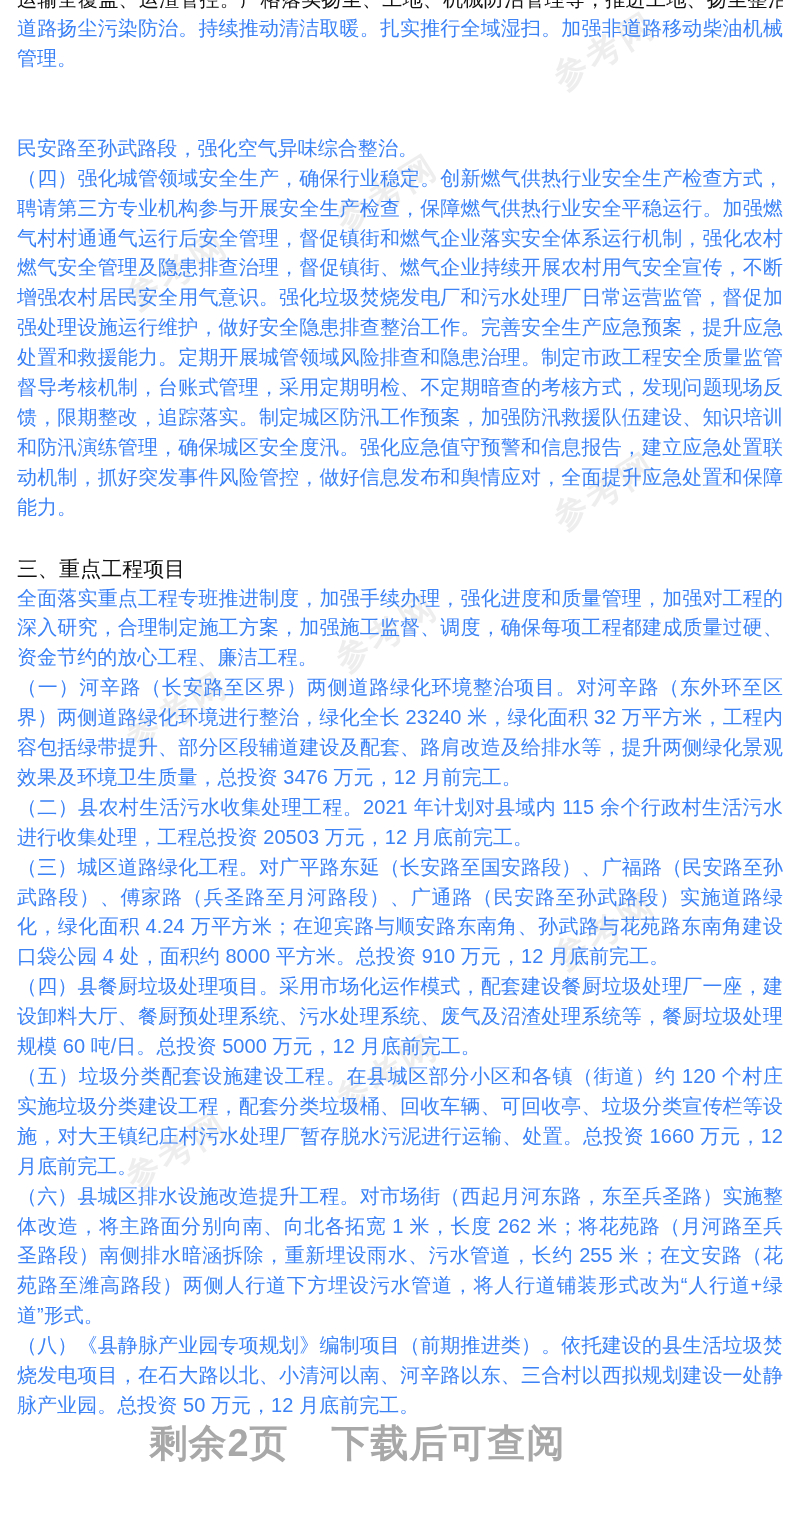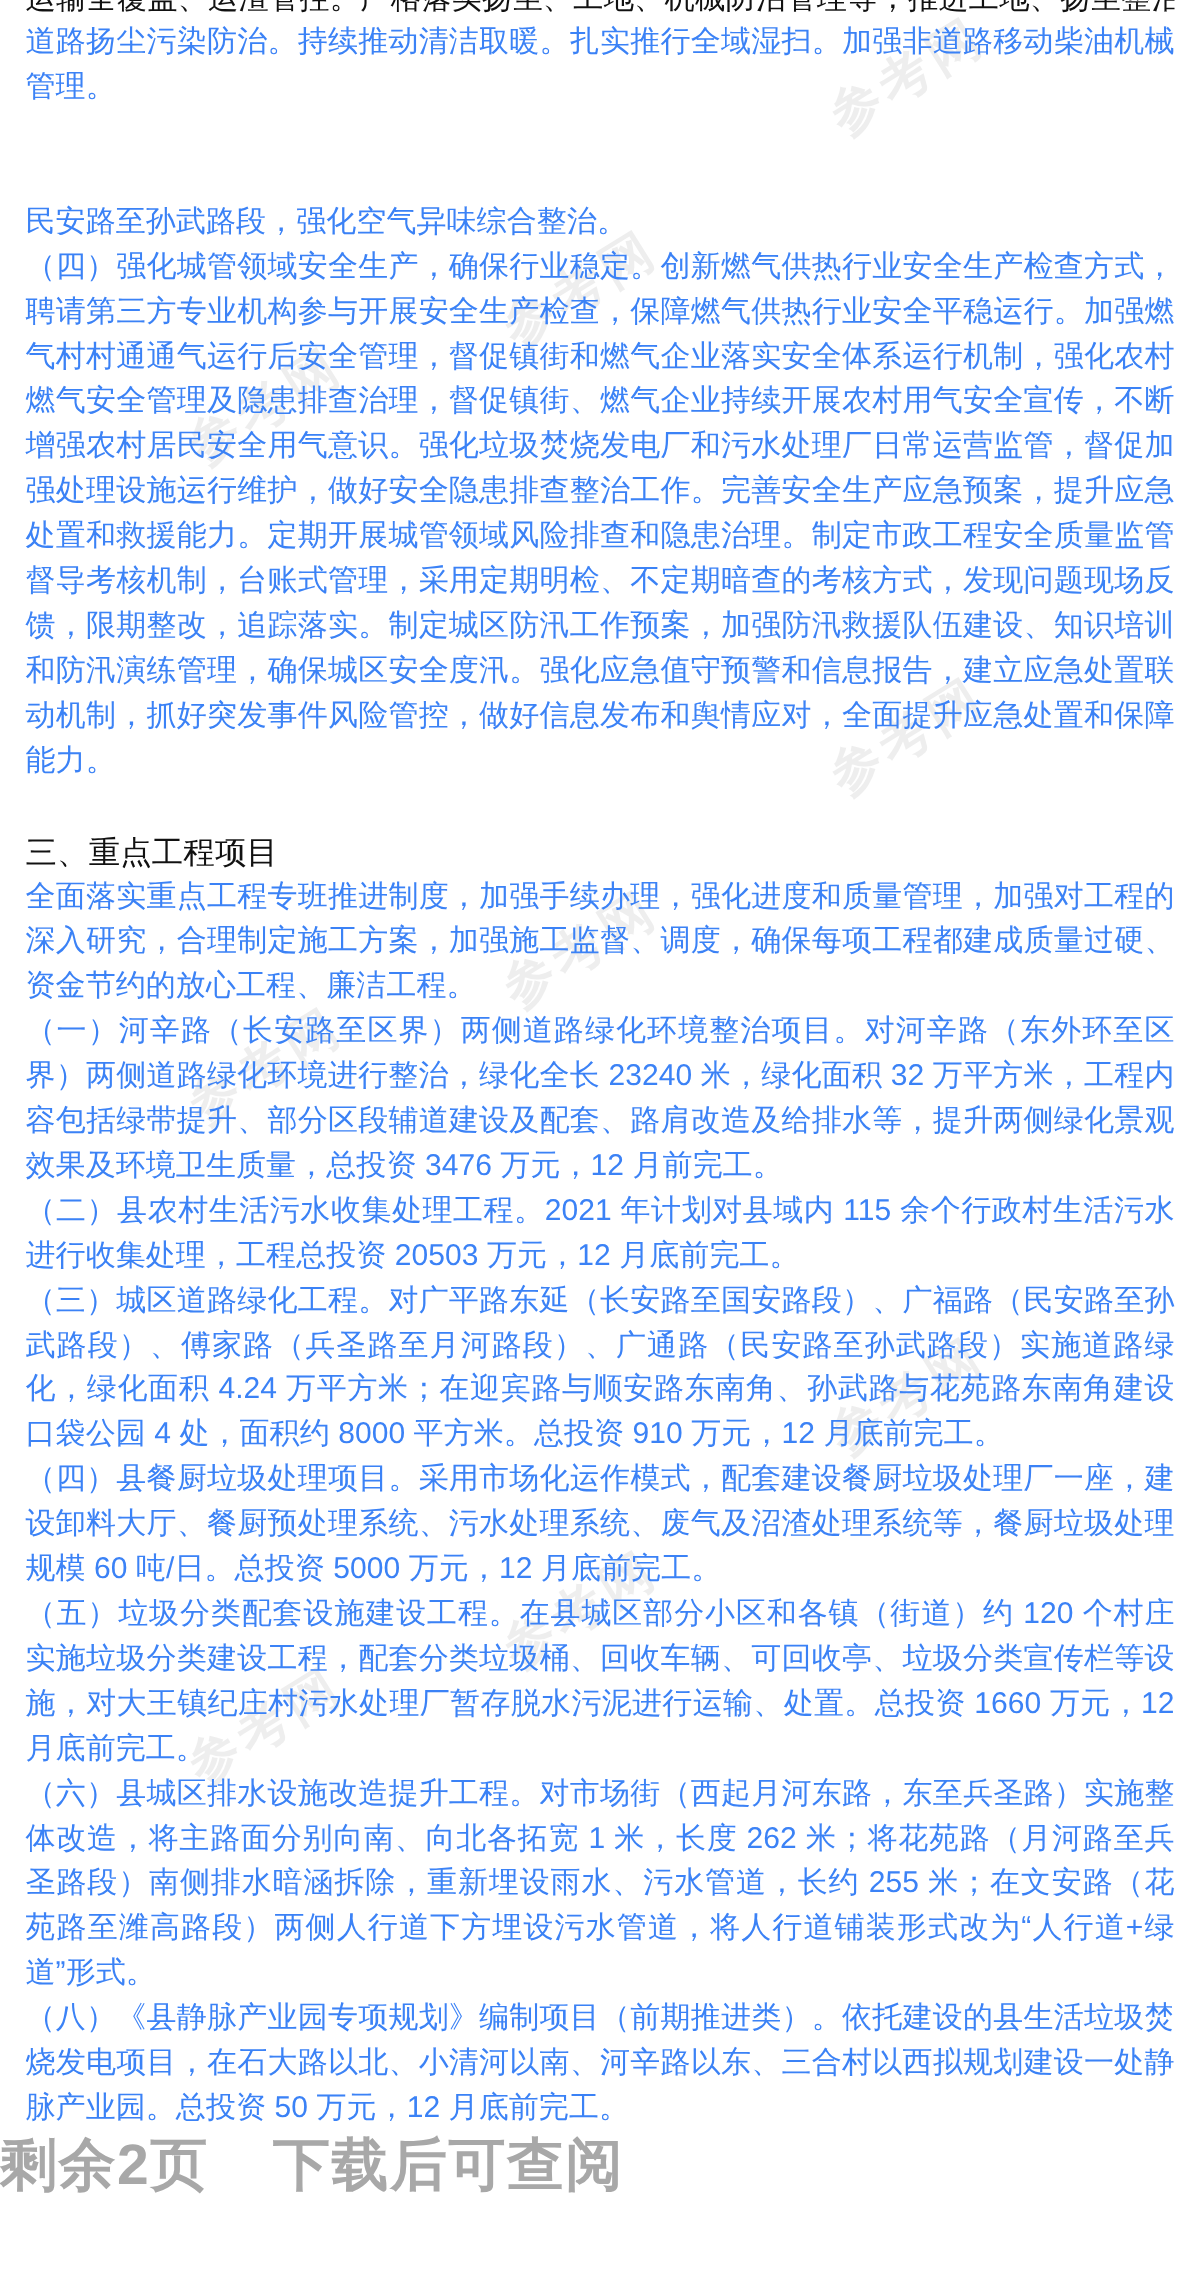--- a/index.html
+++ b/index.html
@@ -103,20 +103,21 @@
   }
   .gap-md { height: 31px; }
   .gap-lg { height: 60px; }
 
   
   #page-footer {
     position: absolute;
     left: 0;
     top: 1418px;
     width: 715px;
+    text-align: center;
     z-index: 2;
   }
   #page-footer .footer-text {
     display: inline-block;
     font-size: 38px;
     font-weight: 700;
     color: #a8a8a8;
     letter-spacing: 1px;
     font-family: "Liberation Sans", "DejaVu Sans", sans-serif;
   }

